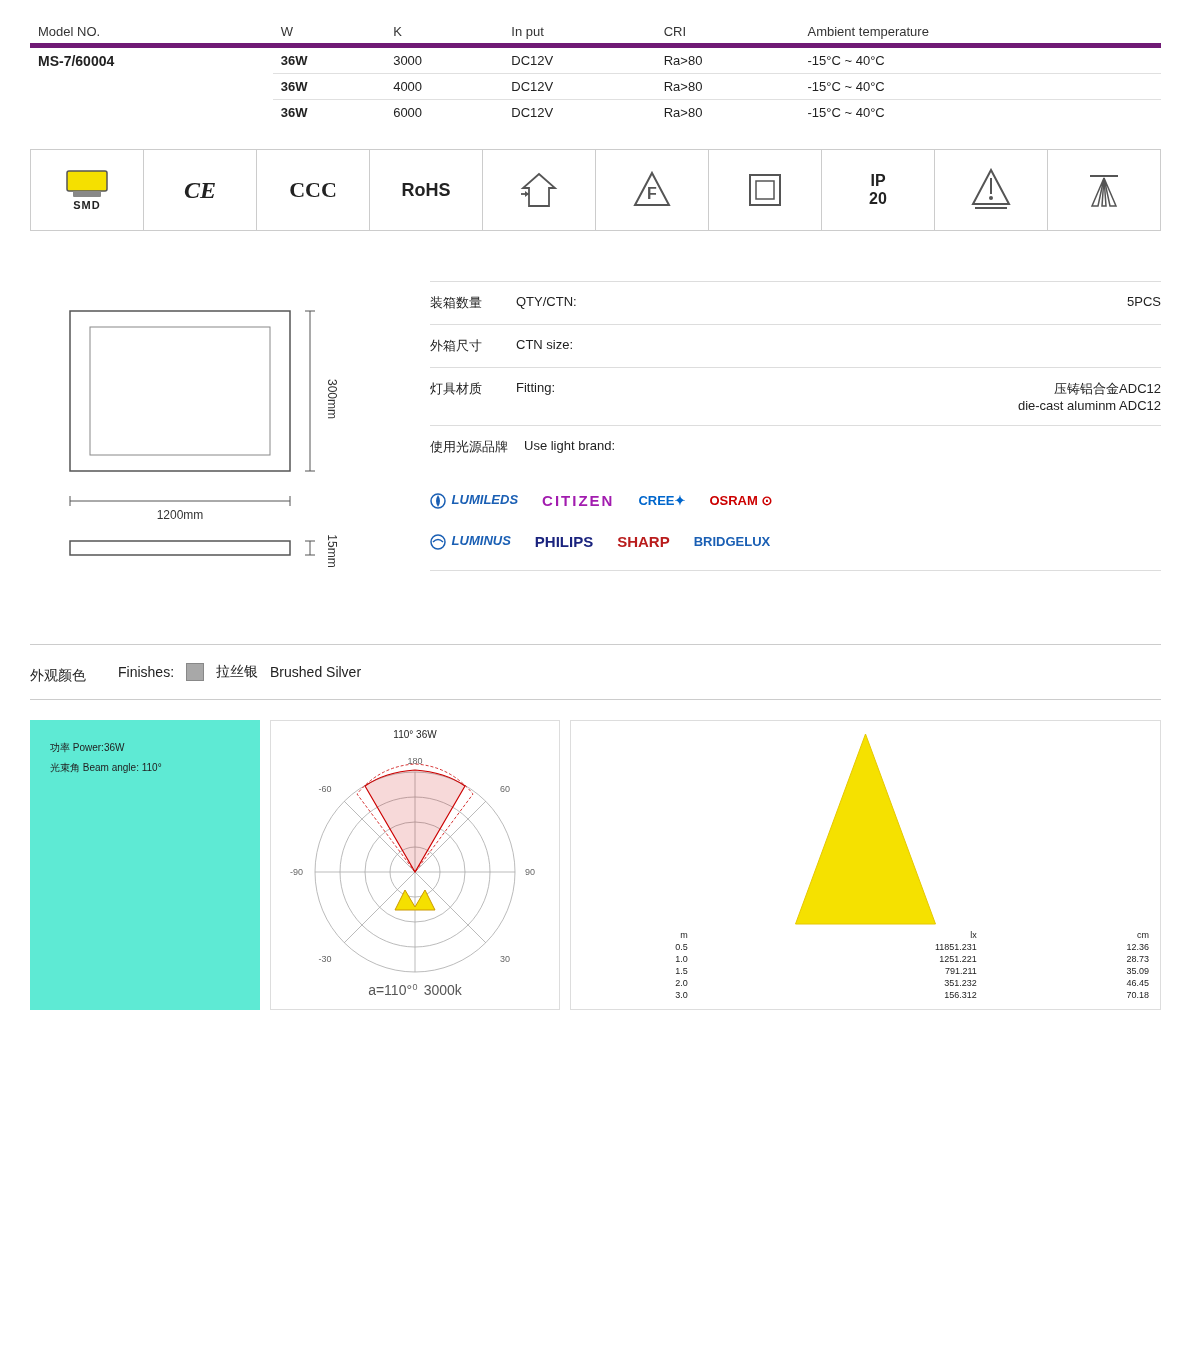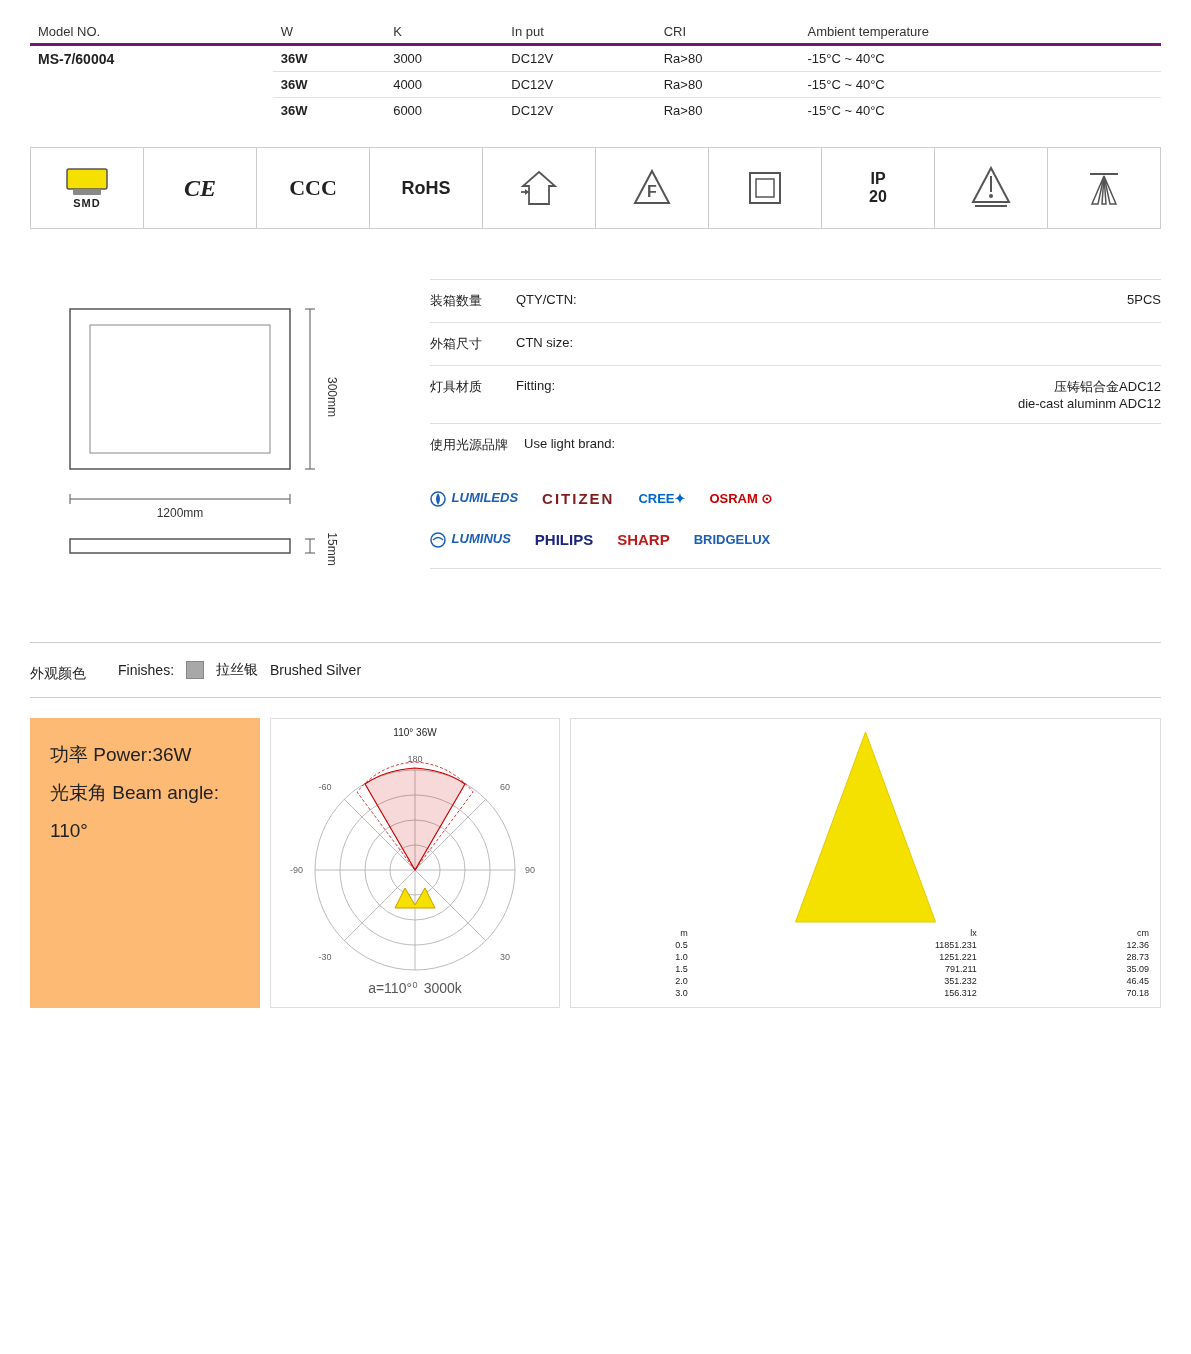--- a/index.html
+++ b/index.html
@@ -33,21 +33,21 @@
     }
     .spec-table .model-col {
       font-weight: bold;
       font-size: 14px;
       vertical-align: top;
     }
     .spec-table .bold {
       font-weight: bold;
     }
     .spec-table tbody tr:first-child td {
-      border-top: 3px solid #701a75;
+      border-top: 5px solid #701a75;
     }
     .spec-table tbody tr:not(:first-child) td {
       border-top: 1px solid #e0e0e0;
     }
 
     
     .cert-row {
       display: flex;
       flex-direction: row;
       border: 1px solid #ccc;
@@ -121,21 +121,21 @@
       flex: 1;
     }
     .spec-info-value-right {
       text-align: right;
     }
     .brand-item {
       font-size: 13px;
       font-weight: bold;
     }
     .brand-lumileds { color: #1a5fb4; font-style: italic; }
-    .brand-citizen { color: #7f1d1d; letter-spacing: 2px; font-size: 15px; }
+    .brand-citizen { color: #a21caf; letter-spacing: 2px; font-size: 15px; }
     .brand-cree { color: #0066cc; }
     .brand-osram { color: #cc0000; }
     .brand-luminus { color: #1a5fb4; font-style: italic; }
     .brand-philips { color: #1a237e; font-size: 15px; }
     .brand-sharp { color: #b91c1c; font-size: 15px; }
     .brand-bridgelux { color: #1a5fb4; }
 
     
     .finishes-row {
       display: flex;
@@ -156,23 +156,23 @@
 
     
     .bottom-section {
       display: flex;
       flex-direction: row;
       gap: 10px;
       margin-top: 10px;
     }
     .power-info-box {
       flex: 0 0 230px;
-      background: #fdba74;
+      background: #5eead4;
       padding: 18px 20px;
-      font-size: 19px;
+      font-size: 10px;
       line-height: 2;
     }
     .photometric-diagram {
       flex: 0 0 290px;
       position: relative;
       border: 1px solid #ddd;
       display: flex;
       flex-direction: column;
       align-items: center;
       justify-content: flex-start;

